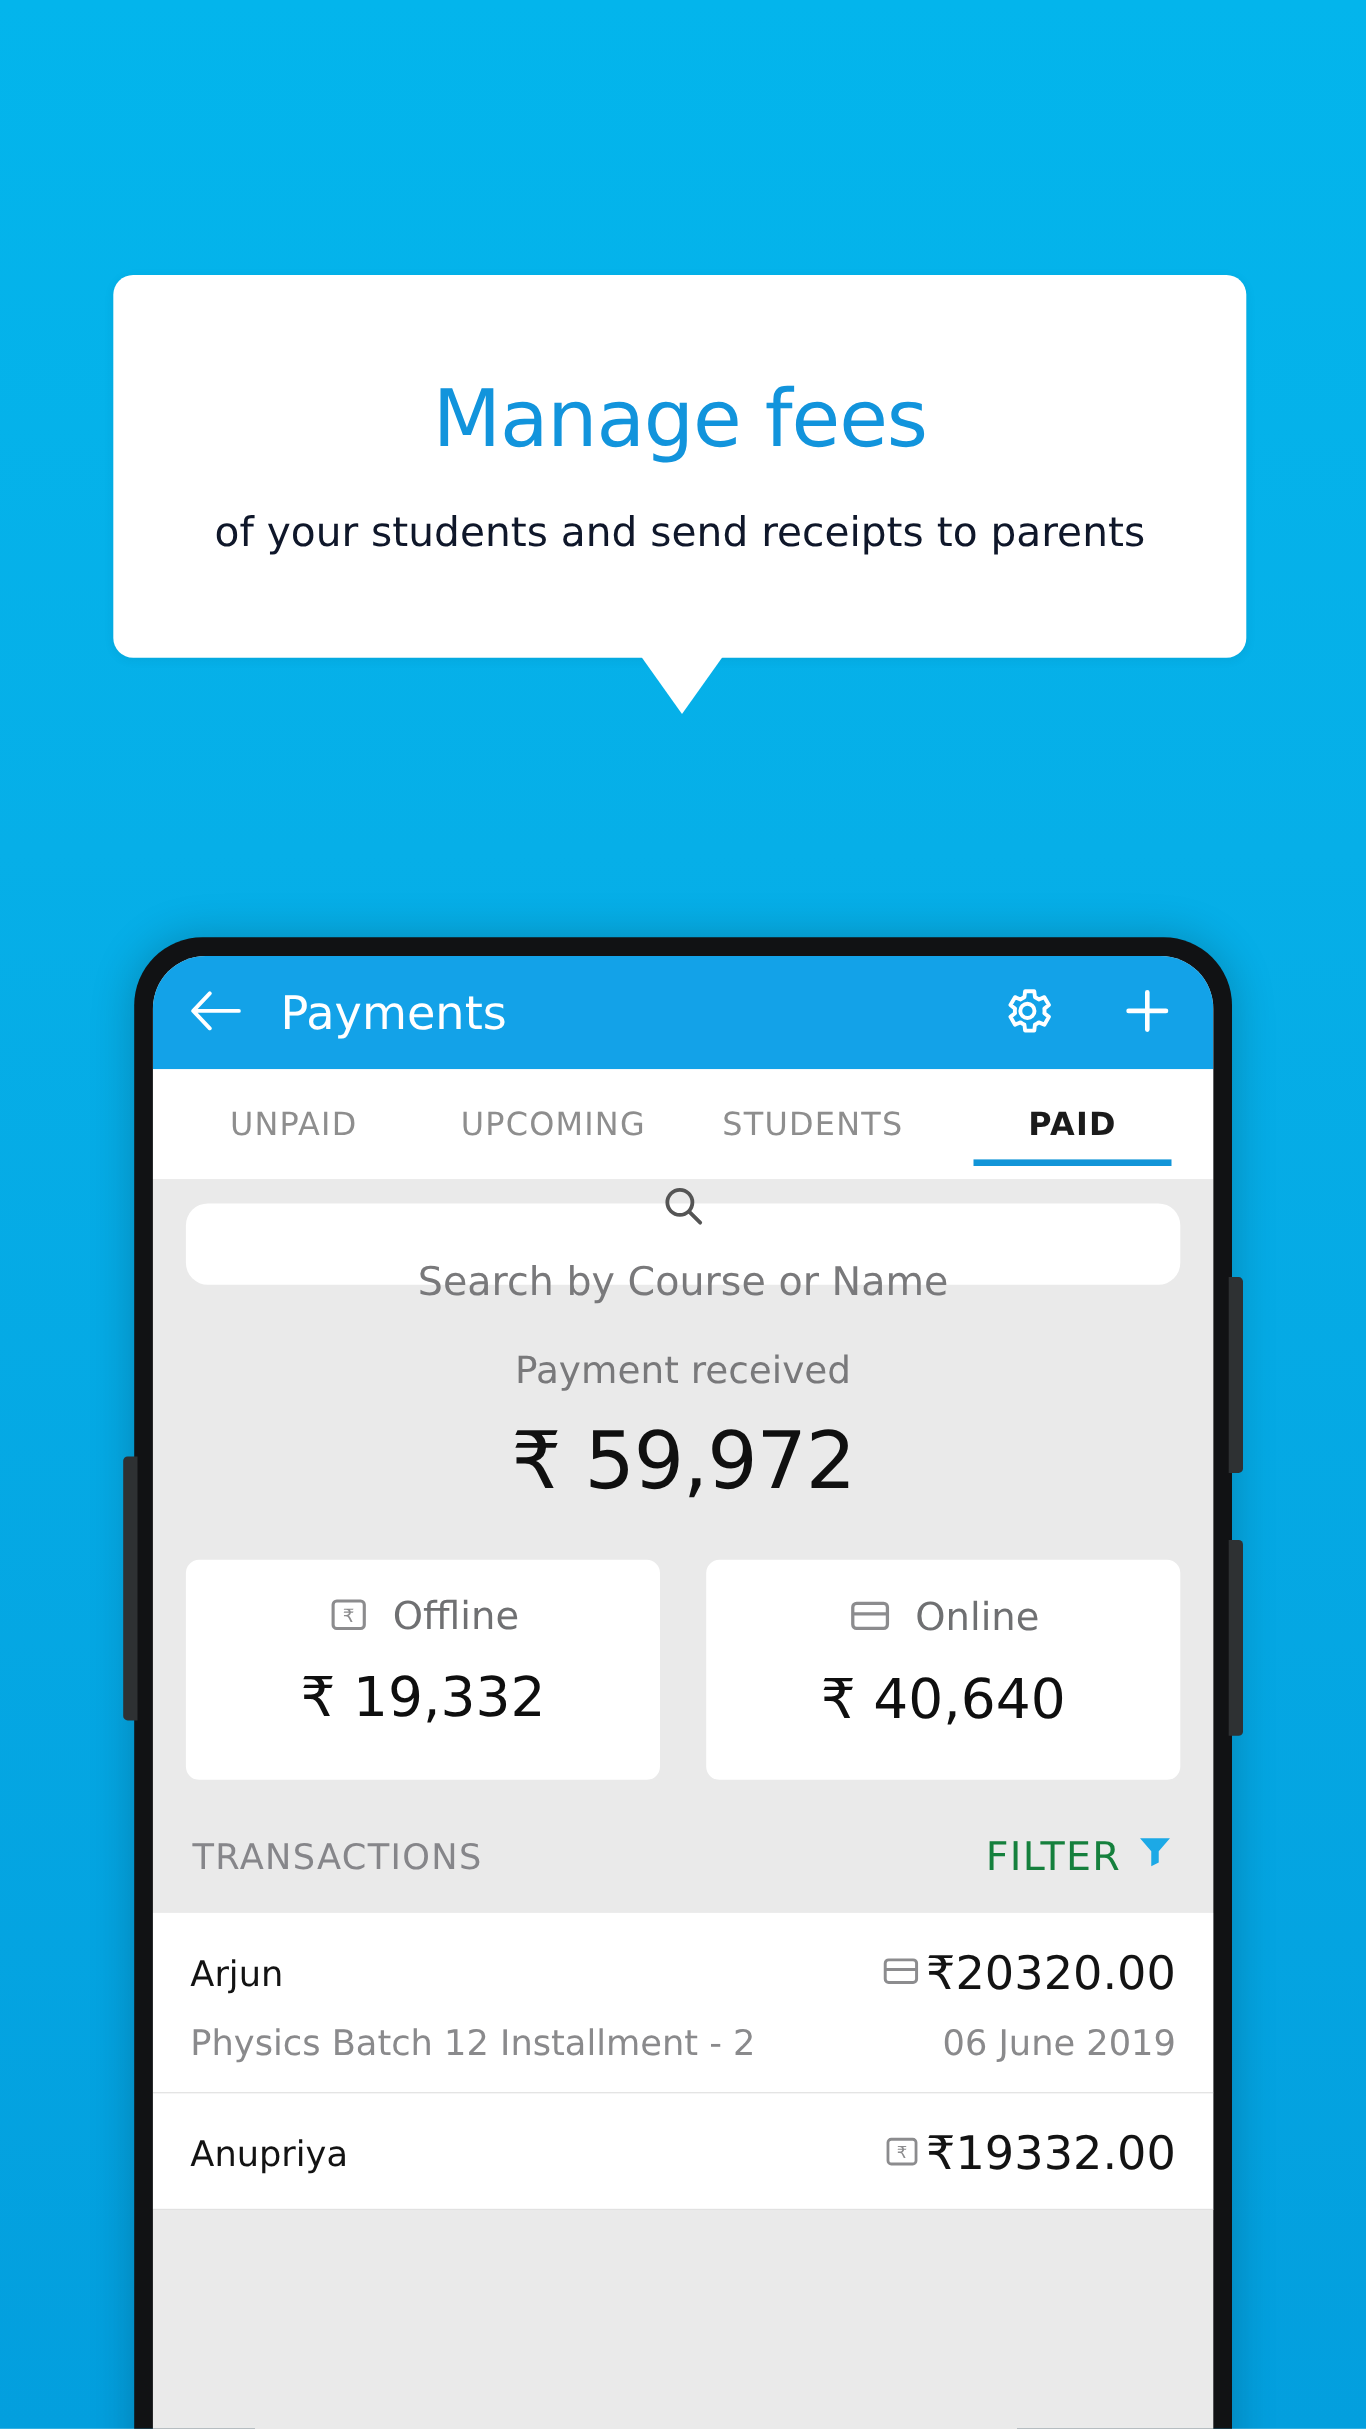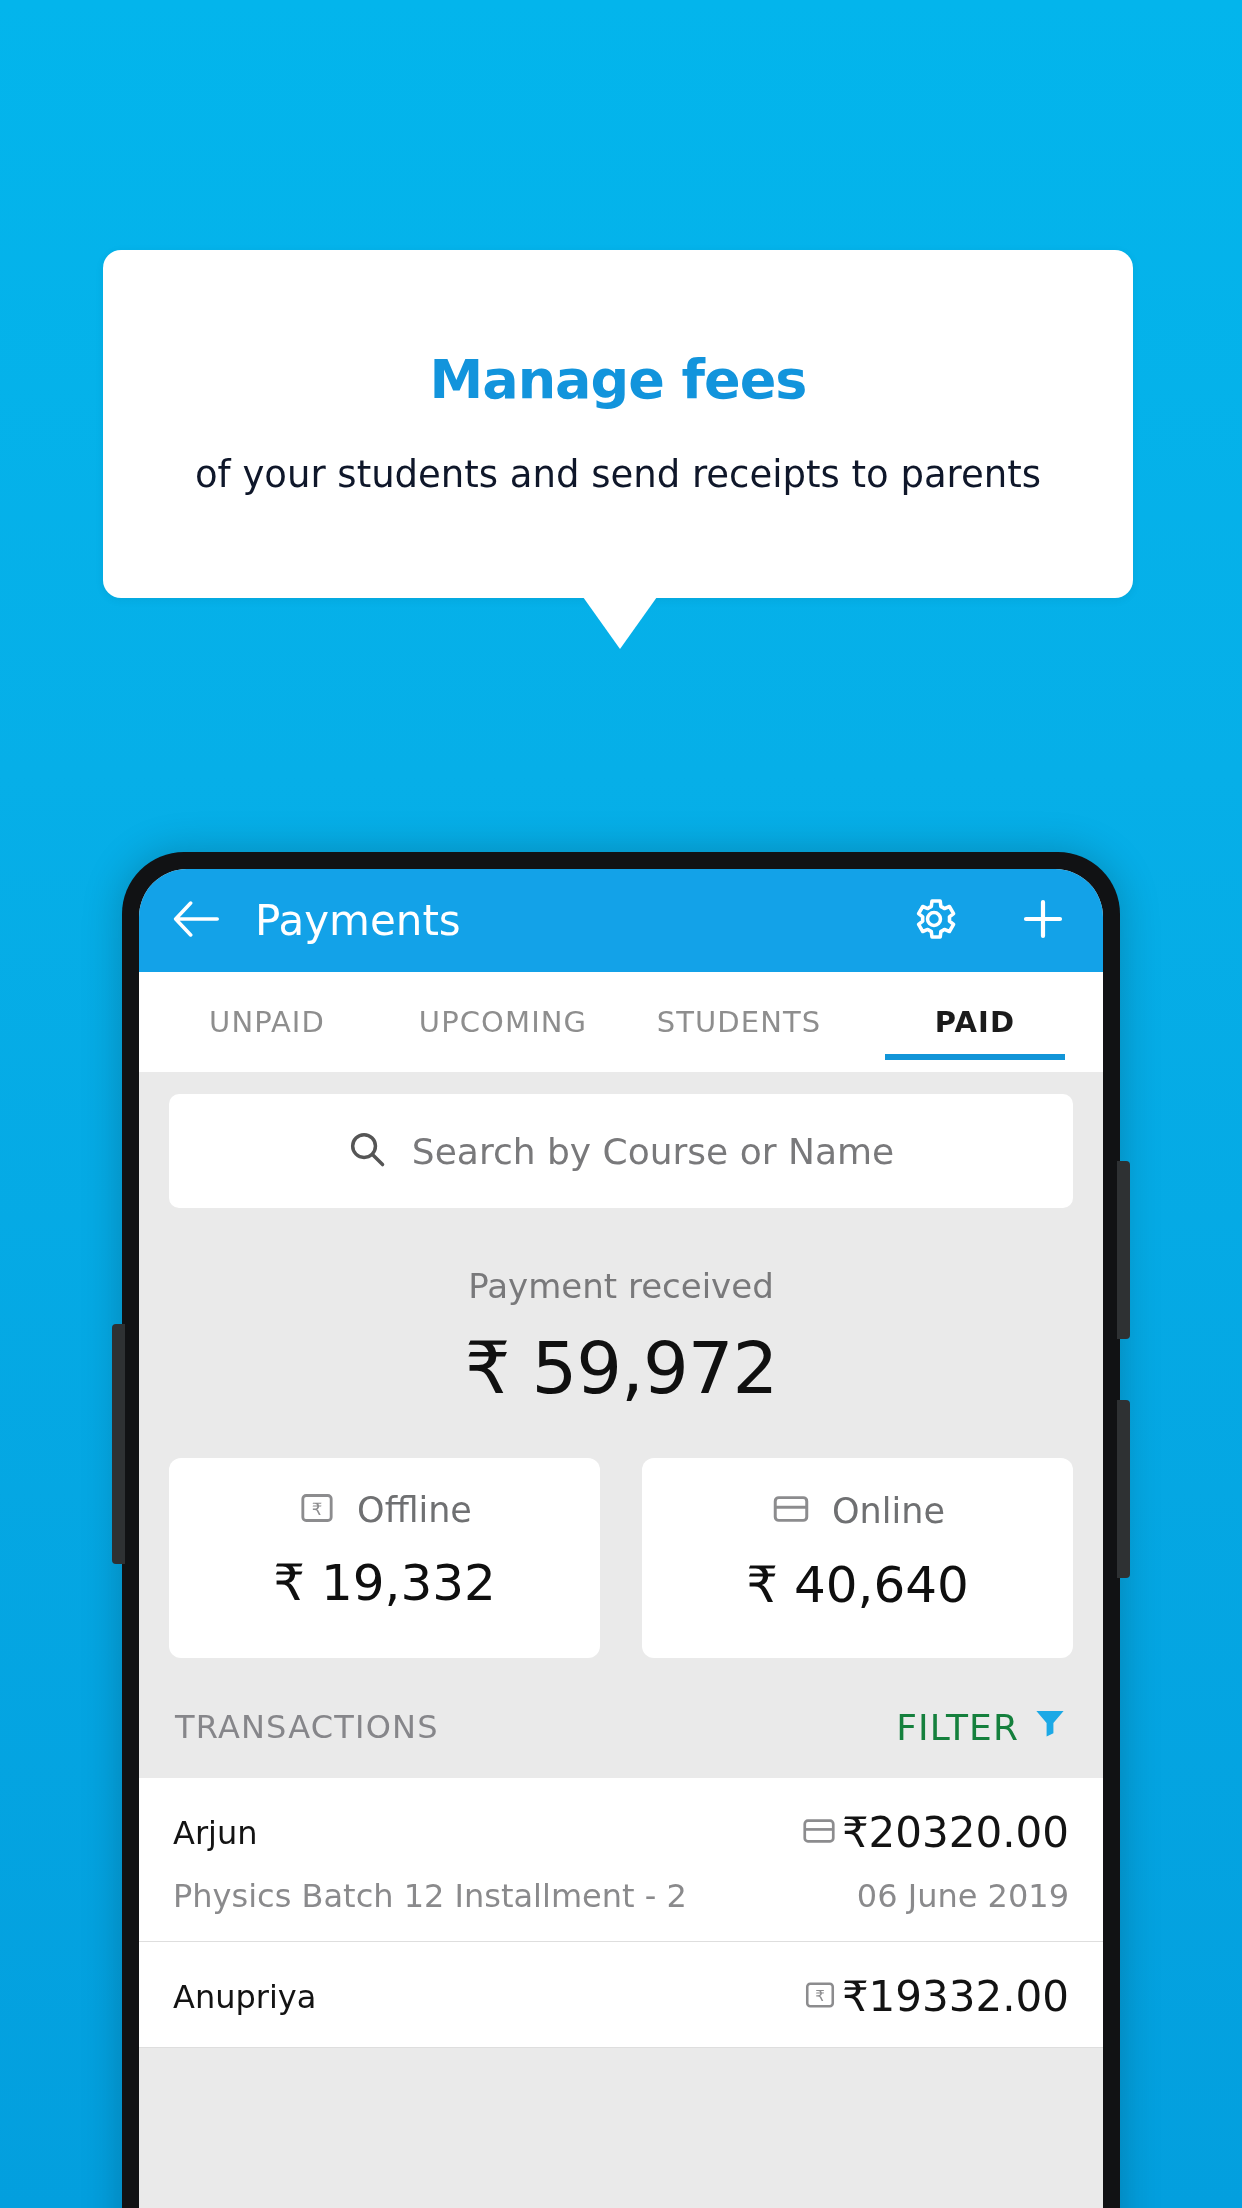--- a/index.html
+++ b/index.html
@@ -24,22 +24,22 @@
   #promo-pointer {
     position:absolute;
     left:583px; top:597px;
     width:0; height:0;
     border-left:37px solid transparent;
     border-right:37px solid transparent;
     border-top:52px solid #ffffff;
   }
   .promo-title {
     font-family:"DejaVu Sans", sans-serif;
-    font-size:54px;
-    font-weight:700;
+    font-size:72px;
+    font-weight:400;
     color:#1294DC;
     letter-spacing:-1px;
     line-height:1;
     margin-bottom:46px;
   }
   .promo-sub {
     font-family:"DejaVu Sans", sans-serif;
     font-size:37px;
     font-weight:400;
     color:#0f172a;
@@ -144,22 +144,22 @@
   .tab.active::after {
     content:""; position:absolute; left:12%; right:12%; bottom:0;
     height:6px; background:#1295D8;
   }
 
   
   #content { background:#EAEAEA; }
 
   #search-wrap { padding:22px 30px 0 30px; }
   #search-box {
-    height:114px; background:#ffffff; border-radius:10px;
-    display:flex; align-items:center; justify-content:center; gap:26px;
+    height:74px; background:#ffffff; border-radius:20px;
+    display:flex; align-items:center; justify-content:center; gap:26px;flex-direction:column;
   }
   #search-placeholder {
     font-size:36px; color:#79797B;
     font-family:"DejaVu Sans", sans-serif;
   }
 
   #summary { text-align:center; padding:58px 0 8px 0; }
   #summary-label {
     font-size:34px; color:#79797B;
     font-family:"DejaVu Sans", sans-serif;

